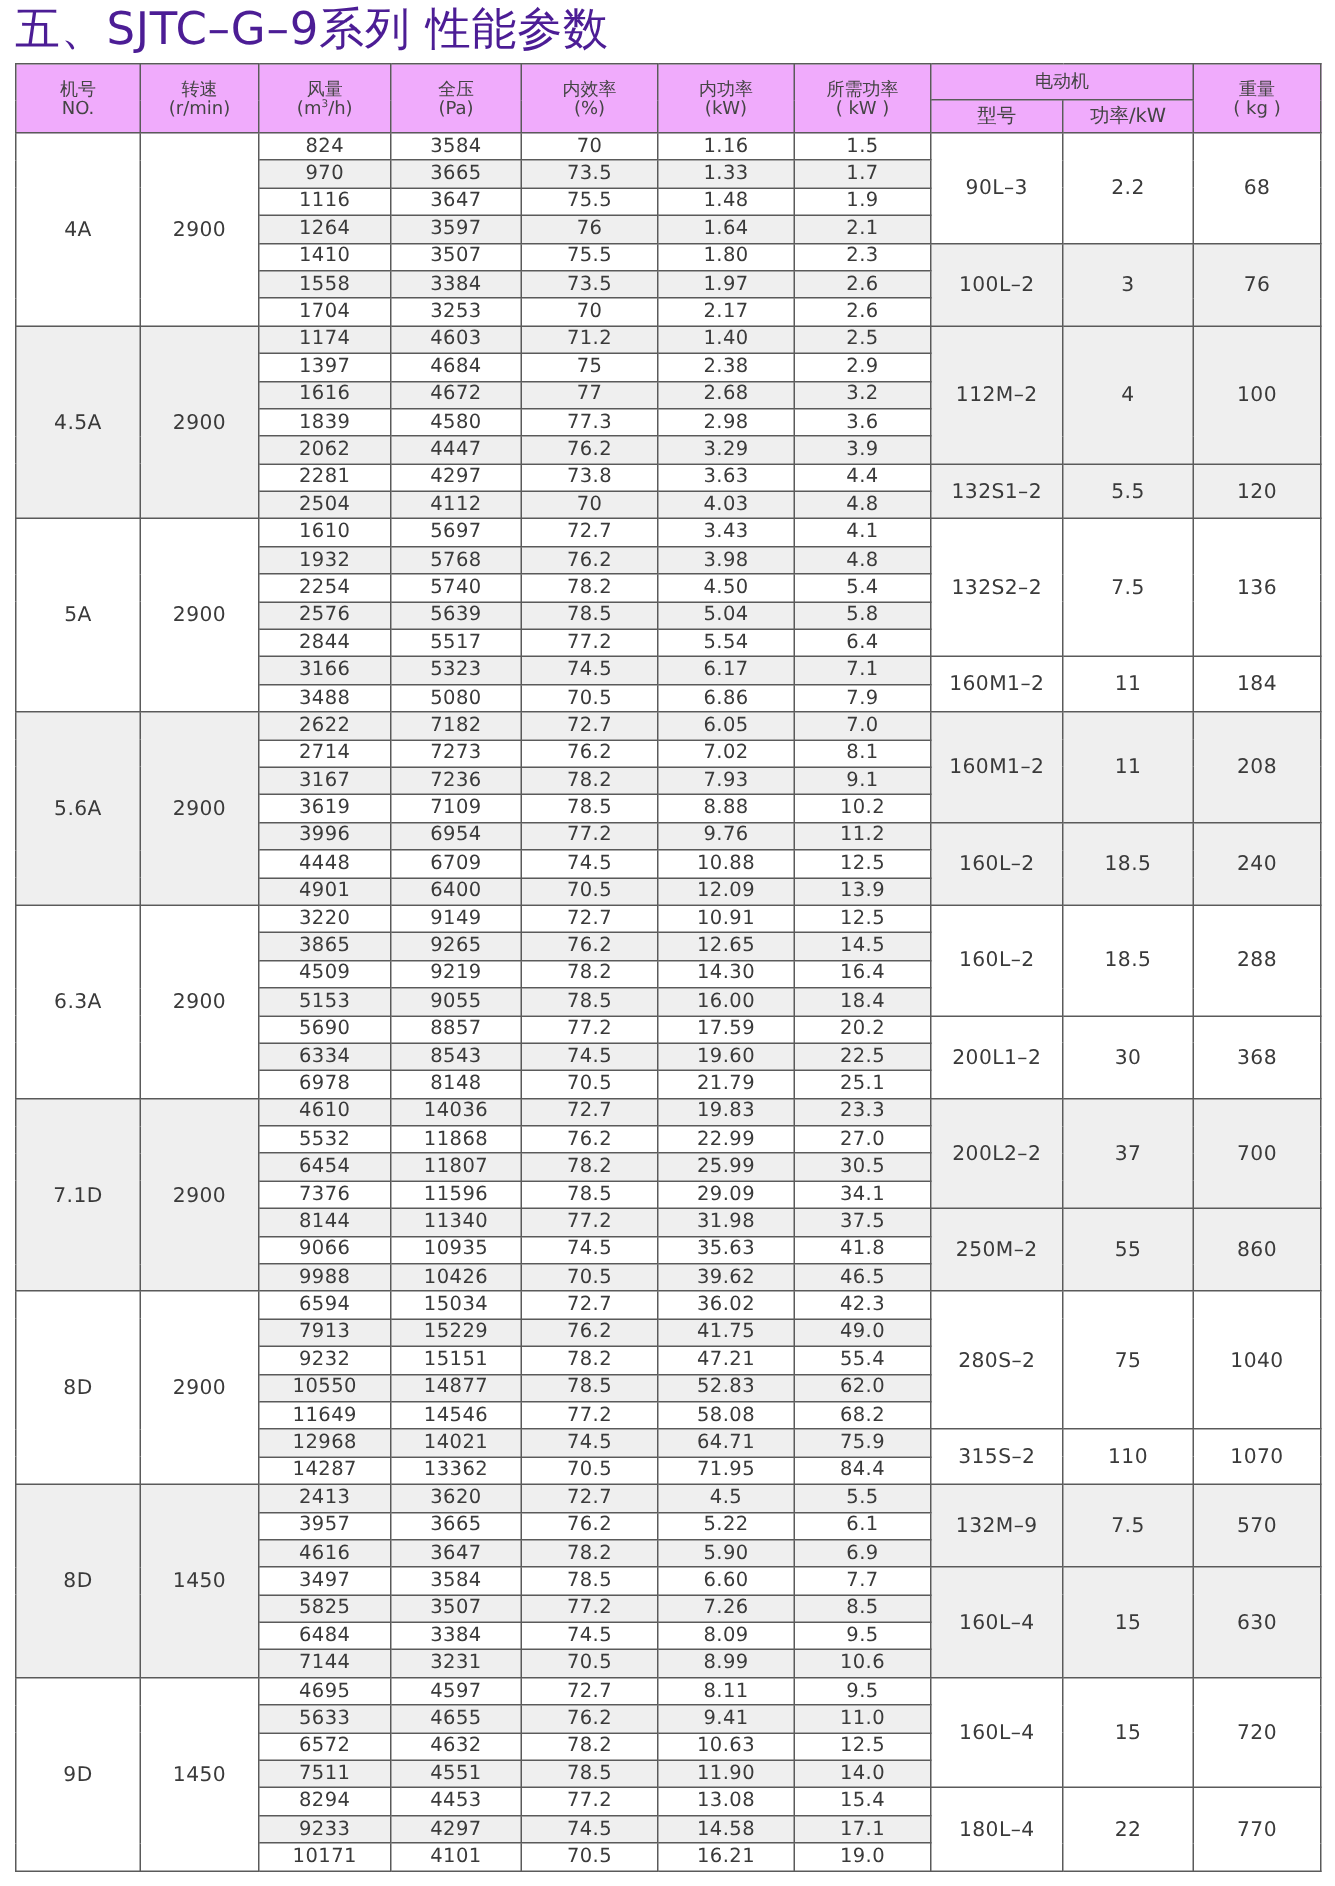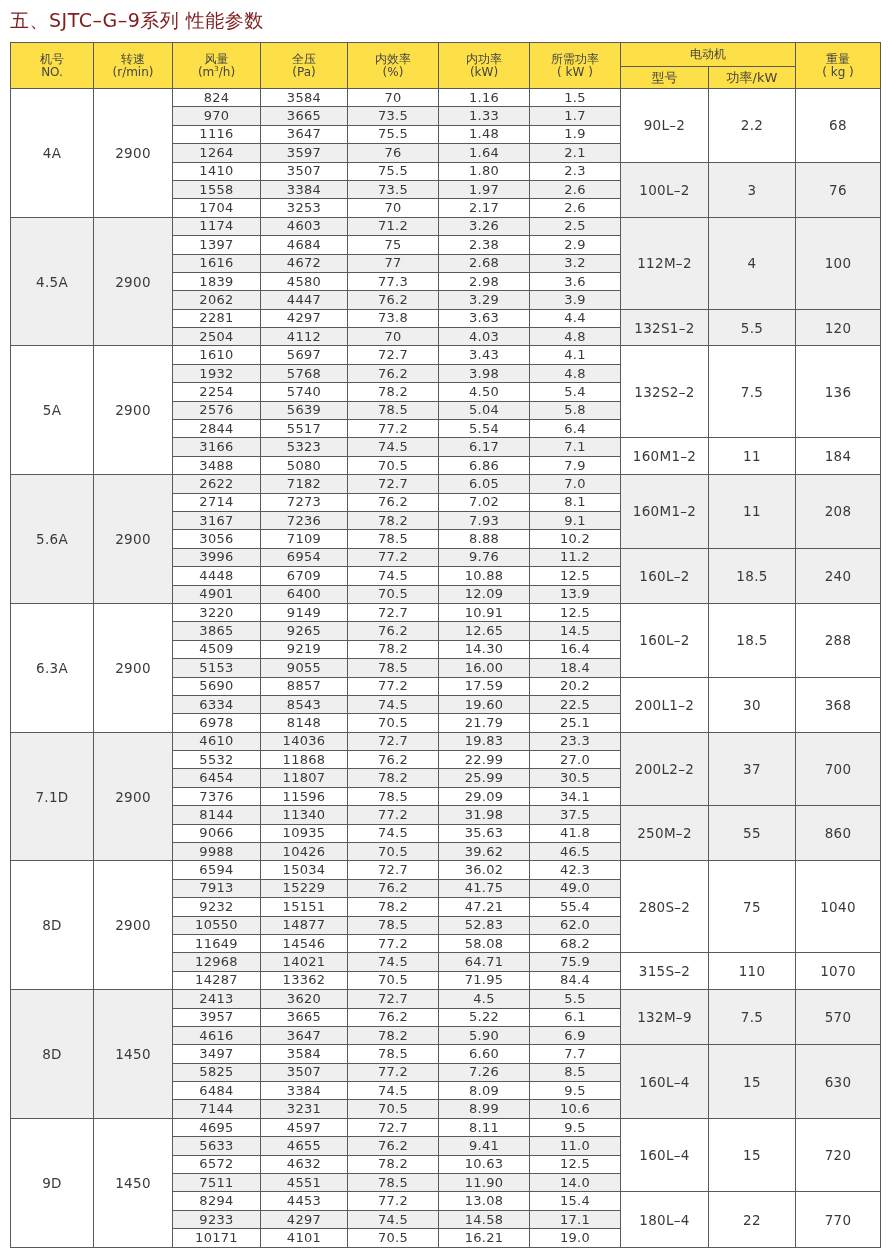--- a/index.html
+++ b/index.html
@@ -1,24 +1,24 @@
 <!DOCTYPE html>
 <html><head>
 <meta charset="utf-8">
 <style>
   html, body { margin: 0; padding: 0; background: #ffffff; }
   body { width: 890px; height: 1257px; position: relative; overflow: hidden;
          font-family: "DejaVu Sans", "Liberation Sans", sans-serif; color: #333; }
-  .title { position: absolute; left: 10px; top: 4px; font-size: 19px; color: #7f1d1d;
+  .title { position: absolute; left: 10px; top: 4px; font-size: 30px; color: #4c1d95;
            letter-spacing: 0.5px; white-space: nowrap; line-height: 32px; }
   table.spec { position: absolute; left: 10px; top: 42px; width: 870px;
                border-collapse: collapse; table-layout: fixed; }
   table.spec th, table.spec td { border: 1px solid #5a5a5a; text-align: center; padding: 0;
                font-weight: normal; }
-  table.spec thead th { background: #fde047; font-size: 12px; line-height: 13px; color: #444; }
+  table.spec thead th { background: #f0abfc; font-size: 12px; line-height: 13px; color: #444; }
   table.spec thead tr.h1 th { height: 23px; }
   table.spec thead tr.h2 th { height: 21px; font-size: 13px; margin-left: 16px; }
   table.spec thead th.tall { height: 45px; }
   table.spec tbody td { font-size: 13px; height: 17.4px; line-height: 16px; color: #3a3a3a; letter-spacing: 0.3px; }
   table.spec tbody td.grp { font-size: 13.5px; }
   .g { background: #efefef; }
   .w { background: #ffffff; }
   sup { font-size: 7px; line-height: 0; }
 </style>
 </head>
@@ -58,21 +58,21 @@
   </thead>
   <tbody id="tbody">
       <tr>
         <td rowspan="7" class="grp w">4A</td>
         <td rowspan="7" class="grp w">2900</td>
         <td class="w">824</td>
         <td class="w">3584</td>
         <td class="w">70</td>
         <td class="w">1.16</td>
         <td class="w">1.5</td>
-        <td rowspan="4" class="grp w">90L–2</td>
+        <td rowspan="4" class="grp w">90L–3</td>
         <td rowspan="4" class="grp w">2.2</td>
         <td rowspan="4" class="grp w">68</td>
       </tr>
       <tr>
         <td class="g">970</td>
         <td class="g">3665</td>
         <td class="g">73.5</td>
         <td class="g">1.33</td>
         <td class="g">1.7</td>
       </tr>
@@ -113,21 +113,21 @@
         <td class="w">70</td>
         <td class="w">2.17</td>
         <td class="w">2.6</td>
       </tr>
       <tr>
         <td rowspan="7" class="grp g">4.5A</td>
         <td rowspan="7" class="grp g">2900</td>
         <td class="g">1174</td>
         <td class="g">4603</td>
         <td class="g">71.2</td>
-        <td class="g">3.26</td>
+        <td class="g">1.40</td>
         <td class="g">2.5</td>
         <td rowspan="5" class="grp g">112M–2</td>
         <td rowspan="5" class="grp g">4</td>
         <td rowspan="5" class="grp g">100</td>
       </tr>
       <tr>
         <td class="w">1397</td>
         <td class="w">4684</td>
         <td class="w">75</td>
         <td class="w">2.38</td>
@@ -248,21 +248,21 @@
         <td class="w">8.1</td>
       </tr>
       <tr>
         <td class="g">3167</td>
         <td class="g">7236</td>
         <td class="g">78.2</td>
         <td class="g">7.93</td>
         <td class="g">9.1</td>
       </tr>
       <tr>
-        <td class="w">3056</td>
+        <td class="w">3619</td>
         <td class="w">7109</td>
         <td class="w">78.5</td>
         <td class="w">8.88</td>
         <td class="w">10.2</td>
       </tr>
       <tr>
         <td class="g">3996</td>
         <td class="g">6954</td>
         <td class="g">77.2</td>
         <td class="g">9.76</td>

